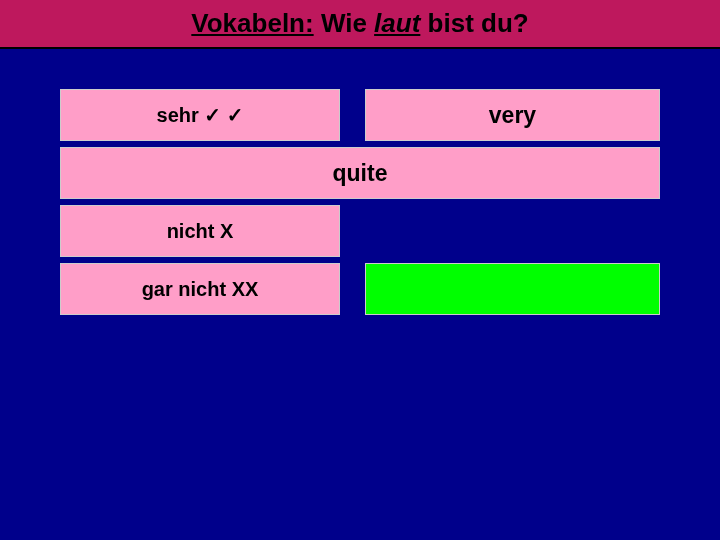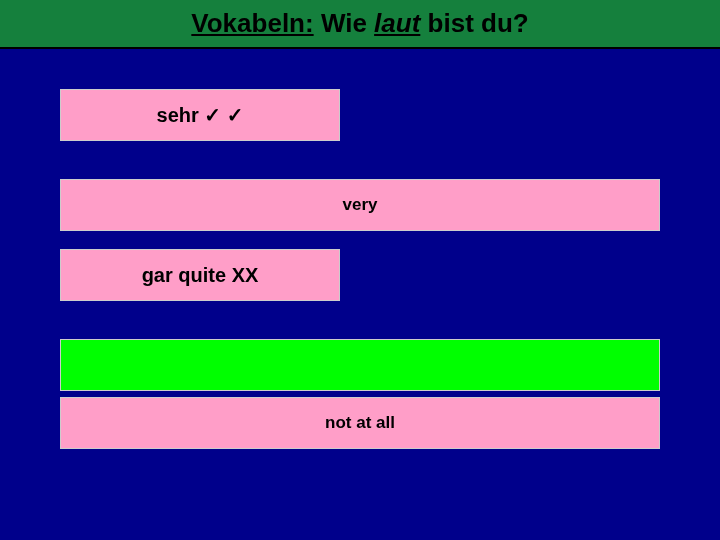--- a/index.html
+++ b/index.html
@@ -6,21 +6,21 @@
 
     body {
       width: 720px;
       height: 540px;
       background-color: #00008B;
       font-family: Arial, sans-serif;
       overflow: hidden;
     }
 
     .title-bar {
-      background-color: #15803d;
+      background-color: #be185d;
       text-align: center;
       padding: 8px 20px;
       font-size: 26px;
       font-weight: bold;
       border-bottom: 2px solid #000;
     }
 
     .title-bar span.vokabeln {
       text-decoration: underline;
     }
@@ -32,22 +32,22 @@
 
     .content-area {
       padding: 40px 60px 20px 60px;
       display: flex;
       flex-direction: column;
       gap: 6px;
     }
 
     .vocab-row {
       display: flex;
-      flex-direction: column;
-      gap: 38px;
+      flex-direction: row;
+      gap: 25px;
       align-items: stretch;
     }
 
     .left-cell {
       background-color: #FF9EC8;
       width: 280px;
       min-height: 52px;
       display: flex;
       align-items: center;
       justify-content: center;
@@ -57,21 +57,21 @@
       border: 1px solid #ccc;
     }
 
     .right-cell {
       background-color: #FF9EC8;
       flex: 1;
       min-height: 52px;
       display: flex;
       align-items: center;
       justify-content: center;
-      font-size: 17px;
+      font-size: 23px;
       font-weight: bold;
       color: #000;
       border: 1px solid #ccc;
     }
 
     .right-cell.green {
       background-color: #00FF00;
     }
   </style>
 </head>
@@ -84,23 +84,24 @@
   <span> bist du?</span>
 </div>
 
 <div class="content-area">
 
 <div class="vocab-row">
       <div class="left-cell">sehr ✓ ✓</div>
       <div class="right-cell">very</div>
     </div>
     <div class="vocab-row">
+      <div class="right-cell">quite</div>
     </div>
     <div class="vocab-row">
+      <div class="left-cell">nicht X</div>
     </div>
     <div class="vocab-row">
-      <div class="left-cell">gar quite XX</div>
+      <div class="left-cell">gar nicht XX</div>
       <div class="right-cell green"></div>
     </div>
     <div class="vocab-row">
-      <div class="right-cell">not at all</div>
     </div>
   </div>
 
 </body></html>

